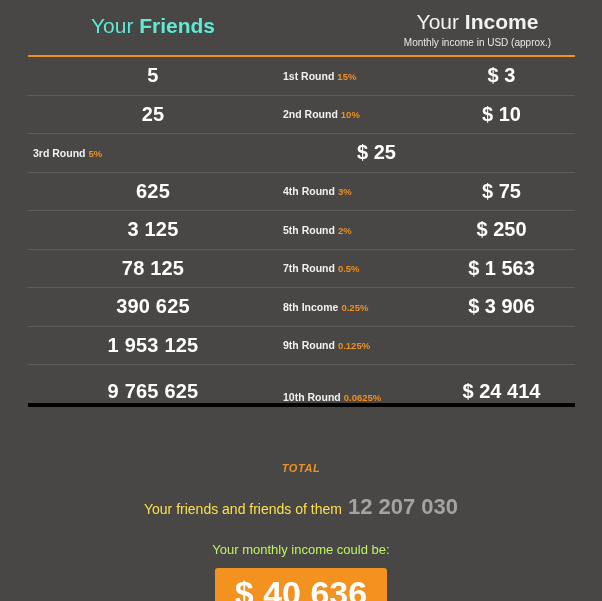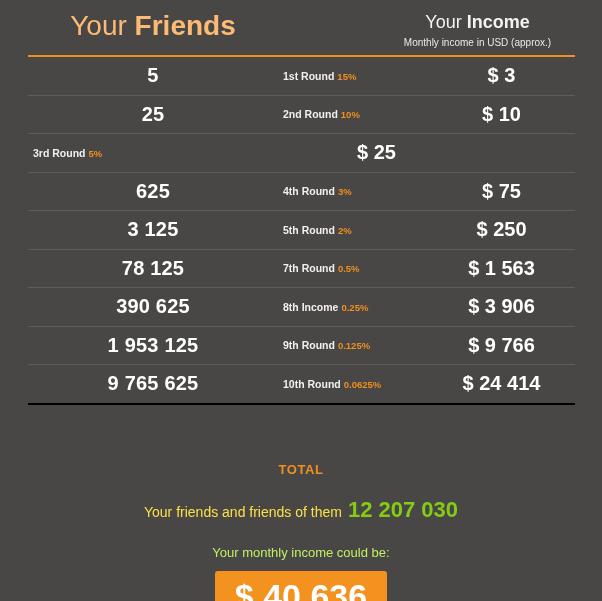--- a/index.html
+++ b/index.html
@@ -25,35 +25,35 @@
   .header {
     position: relative;
     height: 52px;
   }
   .head-friends {
     position: absolute;
     left: 28px;
     top: 14px;
     width: 250px;
     text-align: center;
-    font-size: 28px;
+    font-size: 21px;
     line-height: 24px;
-    color: #fdba74;
+    color: #5eead4;
     white-space: nowrap;
   }
   .head-income {
     position: absolute;
     left: 380px;
     top: 10px;
     width: 195px;
     text-align: center;
     white-space: nowrap;
   }
   .head-income .title {
-    font-size: 18px;
+    font-size: 21px;
     line-height: 24px;
     color: #f2f2f2;
   }
   .reg { font-weight: normal; }
   .bold { font-weight: bold; }
   .head-income .sub {
     font-size: 10px;
     line-height: 13px;
     color: #e9e9e9;
     margin-top: 2px;
@@ -77,21 +77,22 @@
     width: 547px;
   }
   .row {
     position: relative;
     height: 37.5px;
     border-bottom: 1px solid #5e5d5b;
     display: flex;
     align-items: center;
   }
   .row:last-child {
-    border-bottom: 2px solid #000000;
+    border-bottom: 4px solid #000000;
+    align-items: flex-end;
   }
   .cell-friends {
     width: 250px;
     text-align: center;
     font-size: 20px;
     font-weight: bold;
     color: #ffffff;
     letter-spacing: 0.2px;
     white-space: nowrap;
   }
@@ -121,39 +122,40 @@
 
   
   .footer {
     position: absolute;
     left: 0;
     top: 448px;
     width: 602px;
     text-align: center;
   }
   .total-label {
-    font-size: 13px;
+    font-size: 11px;
     font-weight: bold;
     color: #ef8f1f;
     letter-spacing: 0.6px;
     margin-top: 14px;
+    font-style: italic;
   }
   .total-friends-line {
     margin-top: 20px;
     white-space: nowrap;
   }
   .total-friends-line .tf-label {
     font-size: 14px;
     color: #fde047;
     vertical-align: baseline;
   }
   .total-friends-line .tf-value {
     font-size: 22px;
     font-weight: bold;
-    color: #84cc16;
+    color: #a3a3a3;
     margin-left: 6px;
     vertical-align: baseline;
   }
   .income-caption {
     margin-top: 22px;
     font-size: 13px;
     color: #bef264;
   }
   .income-box {
     display: inline-block;
@@ -227,21 +229,20 @@
 
     <div class="row">
       <div class="cell-friends">390 625</div>
       <div class="cell-round"><span>8th Income</span><span class="pct">0.25%</span></div>
       <div class="cell-income">$ 3 906</div>
     </div>
 
     <div class="row">
       <div class="cell-friends">1 953 125</div>
       <div class="cell-round"><span>9th Round</span><span class="pct">0.125%</span></div>
-      <div class="cell-income">$ 9 766</div>
     </div>
 
     <div class="row">
       <div class="cell-friends">9 765 625</div>
       <div class="cell-round"><span>10th Round</span><span class="pct">0.0625%</span></div>
       <div class="cell-income">$ 24 414</div>
     </div>
 
   </div>
 

